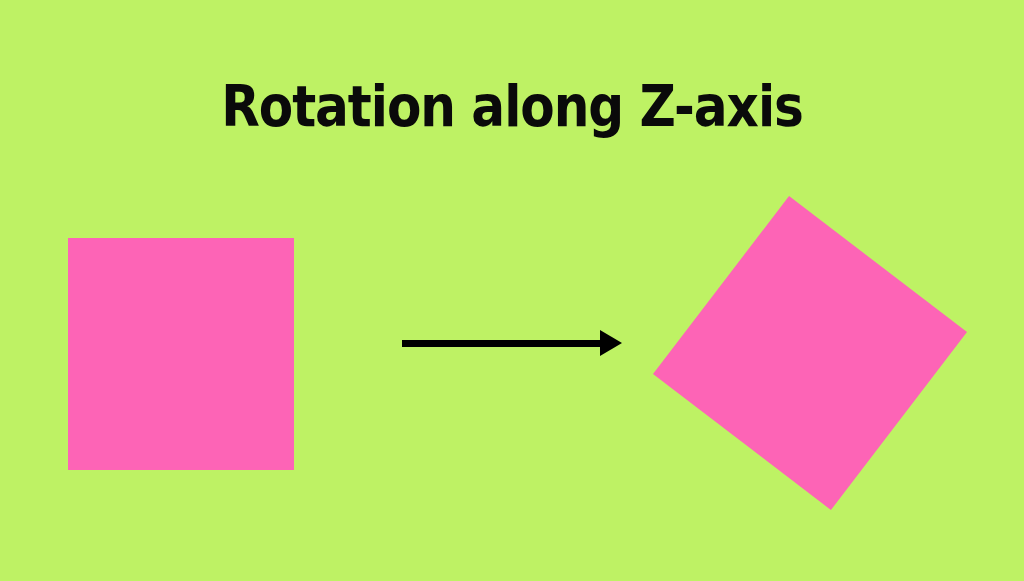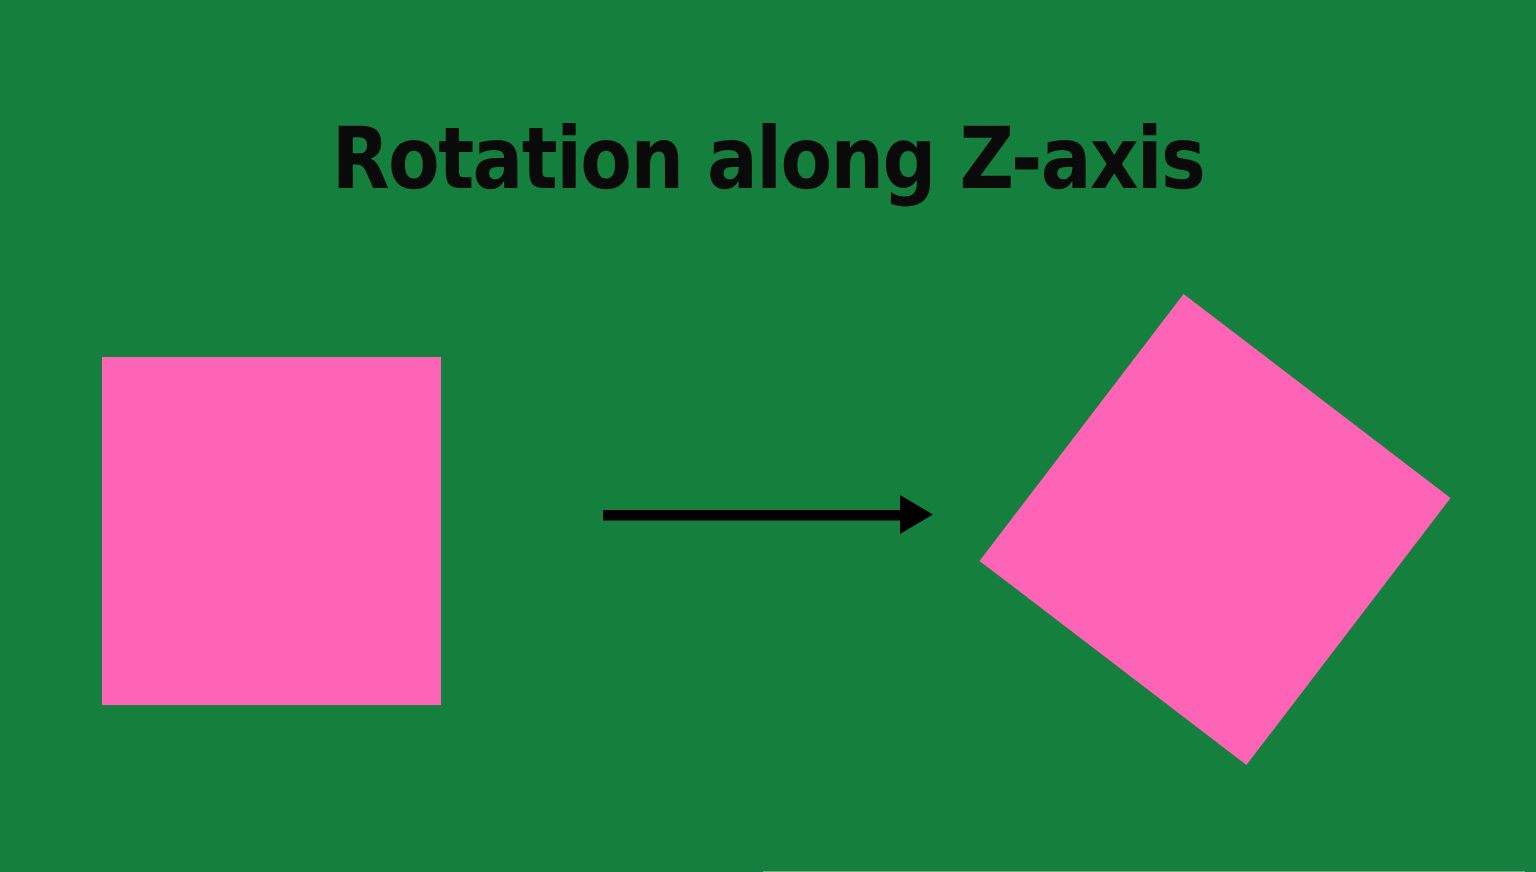--- a/index.html
+++ b/index.html
@@ -93,21 +93,21 @@
     width: 224px;
     height: 224px;
     background: #fd64b6;
     transform: rotate(37.4deg);
     transform-origin: 50% 50%;
   }
 </style>
 </head>
 <body>
 
-<div id="figure" style="background: #15803d;">
+<div id="figure" style="background: #bef264;">
 
   <div id="figure-title" style="color: rgb(10, 10, 10);">Rotation along Z-axis</div>
 
   <div id="shape-canvas">
 
     <div id="source-square" style="left: 68px; top: 238px; width: 226px; height: 232px; background: rgb(253, 100, 182);"></div>
 
     <div id="transform-arrow" style="left: 402px; top: 327px; width: 220px; height: 32px;">
       <div id="arrow-shaft" style="top: 12.5px; width: 200px; height: 7px; background: rgb(0, 0, 0);"></div>
       <div id="arrow-head" style="left: 198px; top: 3px; border-top-width: 13px; border-bottom-width: 13px; border-left-width: 22px; border-left-color: rgb(0, 0, 0);"></div>

